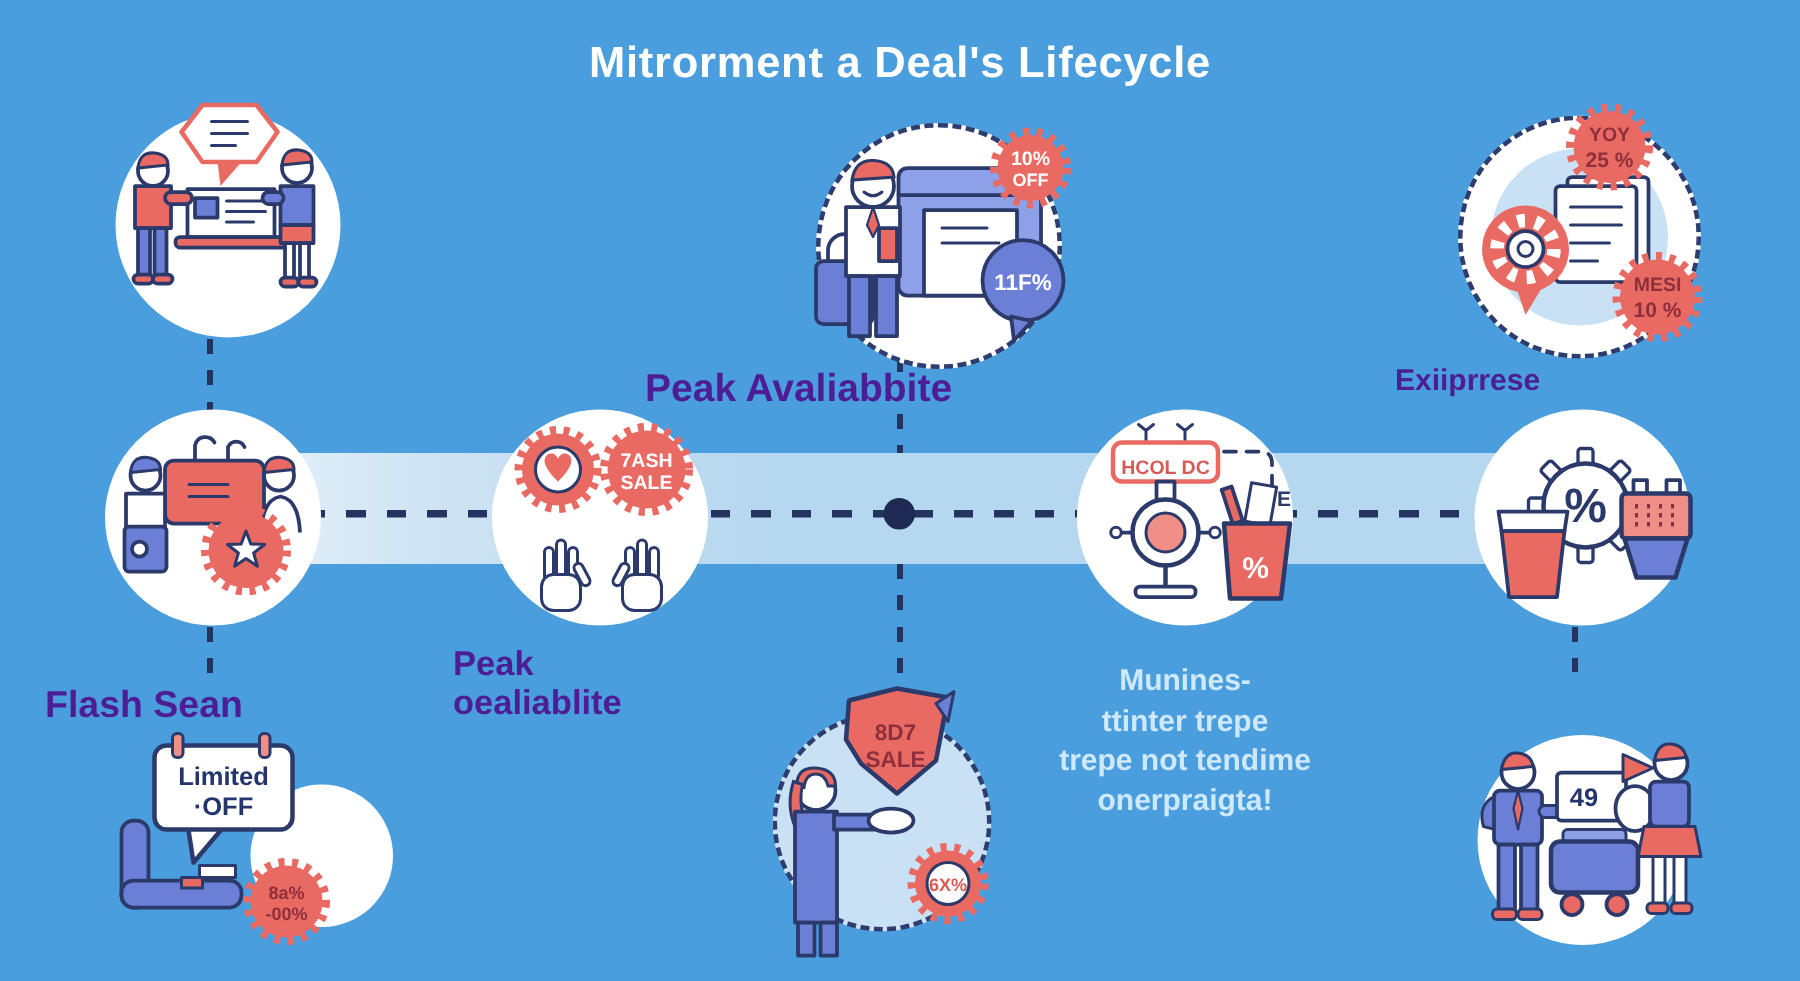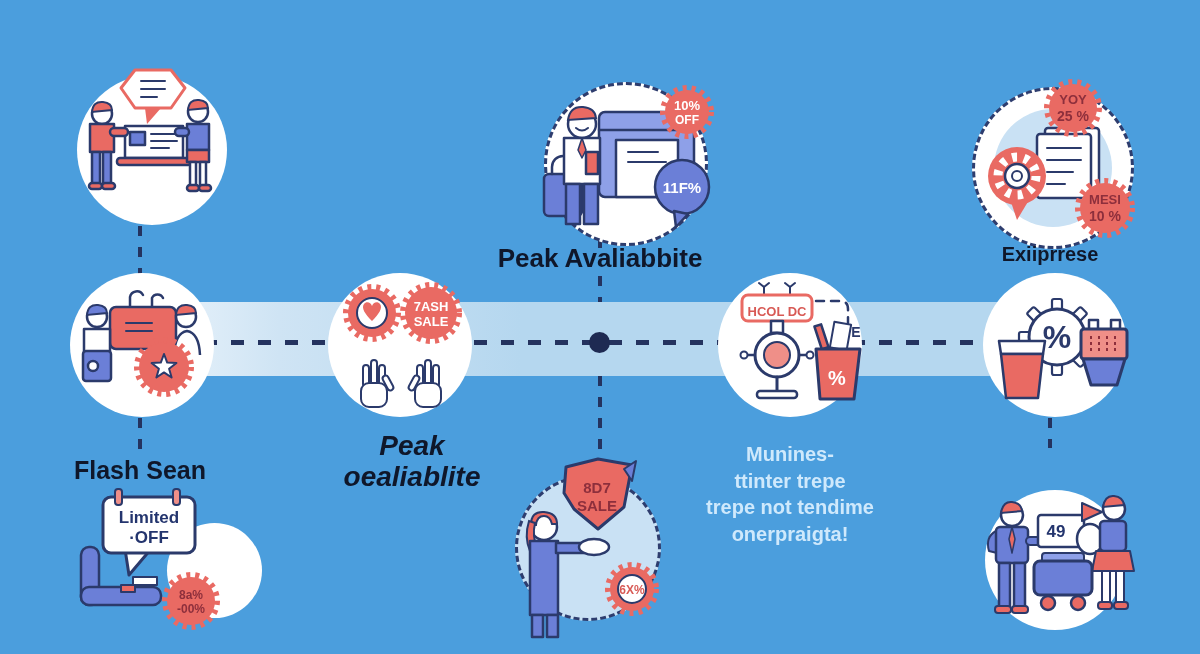--- a/index.html
+++ b/index.html
@@ -9,21 +9,21 @@
   .band{position:absolute;left:130px;top:302px;width:930px;height:74px;
         background:linear-gradient(90deg,#eef6fc 0%,#cfe4f4 16%,#b5d7ef 42%,#b5d7ef 100%);}
   .hdash{position:absolute;left:150px;top:340px;width:862px;height:5px;
          background:repeating-linear-gradient(90deg,#24335f 0 13px,transparent 13px 27px);}
   .vdash{position:absolute;width:4px;
          background:repeating-linear-gradient(180deg,#24335f 0 10px,transparent 10px 21px);}
   .circle{position:absolute;border-radius:50%;background:#ffffff;}
   .circle.dashed{border:3px dashed #2e3d6e;}
   .circle.lightblue{background:#c9e1f4;}
   .dot{position:absolute;left:589px;top:332px;width:21px;height:21px;border-radius:50%;background:#1e2a52;z-index:6;}
-  .label{position:absolute;color:#0f172a;font-weight:bold;text-align:center;z-index:7;line-height:1.12;}
+  .label{position:absolute;color:#4c1d95;font-weight:bold;text-align:left;z-index:7;line-height:1.12;}
   .para{position:absolute;left:678px;top:441px;width:224px;text-align:center;color:#cfe9fc;
         font-weight:bold;font-size:20px;line-height:1.33;z-index:7;}
   .node{position:absolute;z-index:5;}
   svg{position:absolute;left:0;top:0;overflow:visible;}
   svg text{font-family:"Liberation Sans",sans-serif;font-weight:bold;text-anchor:middle;}
   .ln{fill:none;stroke:#2b3a6b;stroke-width:2.5;stroke-linecap:round;stroke-linejoin:round;}
   .lnT{fill:none;stroke:#2b3a6b;stroke-width:2;stroke-linecap:round;}
   .fw{fill:#ffffff;stroke:#2b3a6b;stroke-width:2.5;stroke-linejoin:round;}
   .fc{fill:#e96a63;stroke:#2b3a6b;stroke-width:2.5;stroke-linejoin:round;}
   .fcl{fill:#ef8f88;stroke:#2b3a6b;stroke-width:2.5;stroke-linejoin:round;}
@@ -35,20 +35,21 @@
   .scr{fill:none;stroke:#e96a63;stroke-width:6;stroke-dasharray:4 5;}
   .bt{fill:#ffffff;}
   .btd{fill:#8d2f3c;}
   .btc{fill:#d85a55;}
 </style>
 </head>
 <body>
 
 <div class="stage">
 
+  <div class="title">Mitrorment a Deal's Lifecycle</div>
 
   <div class="band"></div>
   <div class="hdash"></div>
 
   <div class="vdash" style="left:138px;top:226px;height:50px;"></div>
   <div class="vdash" style="left:598px;top:238px;height:10px;"></div>
   <div class="vdash" style="left:598px;top:276px;height:26px;"></div>
   <div class="vdash" style="left:1048px;top:228px;height:16px;"></div>
   <div class="vdash" style="left:1048px;top:274px;height:28px;"></div>
   <div class="vdash" style="left:138px;top:376px;height:74px;"></div>
@@ -110,21 +111,21 @@
         <text class="bt" y="12" font-size="12">OFF</text>
       </g>
       <g transform="translate(158,115)">
         <circle class="fp" r="27"></circle>
         <path class="fp" d="M-8,24 l2,16 12,-13 z"></path>
         <text class="bt" y="6" font-size="15">11F%</text>
       </g>
     </svg>
   </div>
 
-  <div class="node" style="left:965px;top:80px;width:185px;height:180px;text-align:center;">
+  <div class="node" style="left:965px;top:70px;width:185px;height:180px;text-align:center;">
     <div class="circle dashed" style="left:7px;top:7px;width:156px;height:156px;"></div>
     <div class="circle" style="left:29px;top:29px;width:118px;height:118px;background:#c9e1f4;"></div>
     <svg width="185" height="180" viewBox="0 0 185 180">
       <rect class="fw" x="80" y="48" width="54" height="62" rx="3"></rect>
       <rect class="fw" x="72" y="54" width="54" height="64" rx="3"></rect>
       <path class="lnT" d="M82,68h34 M82,80h34 M82,92h26 M82,104h18"></path>
       <g>
         <circle cx="52" cy="96" r="29" fill="#e96a63"></circle>
         <polygon points="46,122 52,140 64,120" fill="#e96a63"></polygon>
         <circle cx="52" cy="96" r="19" fill="none" stroke="#ffffff" stroke-width="9" stroke-dasharray="5 7"></circle>
@@ -246,21 +247,21 @@
       <path class="fw" d="M16,68 h46 l-2,13 h-42 z"></path>
       <path class="fc" d="M18,81 h42 l-5,44 h-32 z"></path>
       <path class="ln" d="M106,56 v-9 h9 v9 M128,56 v-9 h9 v9"></path>
       <rect class="fcl" style="stroke-width:3;" x="98" y="56" width="46" height="30" rx="3"></rect>
       <path d="M108,63 v16 M116,63 v16 M124,63 v16 M132,63 v16" stroke="#8d2f3c" stroke-width="2" stroke-dasharray="3 3" fill="none"></path>
       <polygon class="fp" style="stroke-width:3;" points="100,86 142,86 134,112 108,112"></polygon>
     </svg>
   </div>
 
   <div class="label" style="left:30px;top:456px;width:220px;font-size:25px;">Flash Sean</div>
-  <div class="label" style="left:302px;top:430px;width:220px;font-size:28px;font-style:italic;">
+  <div class="label" style="left:302px;top:430px;width:220px;font-size:23px;">
     <div>Peak</div>
     <div>oealiablite</div>
   </div>
 
   <div class="para">
     <div>Munines-</div>
     <div>ttinter trepe</div>
     <div>trepe not tendime</div>
     <div>onerpraigta!</div>
   </div>

